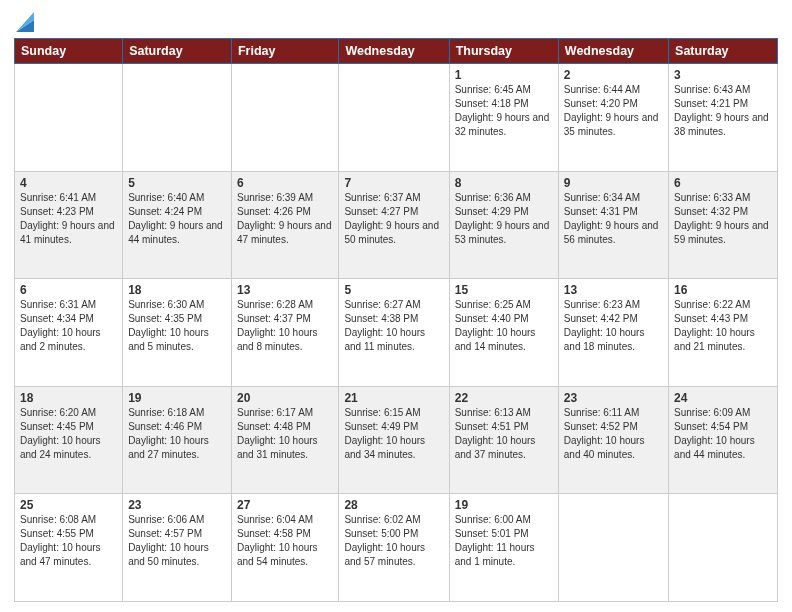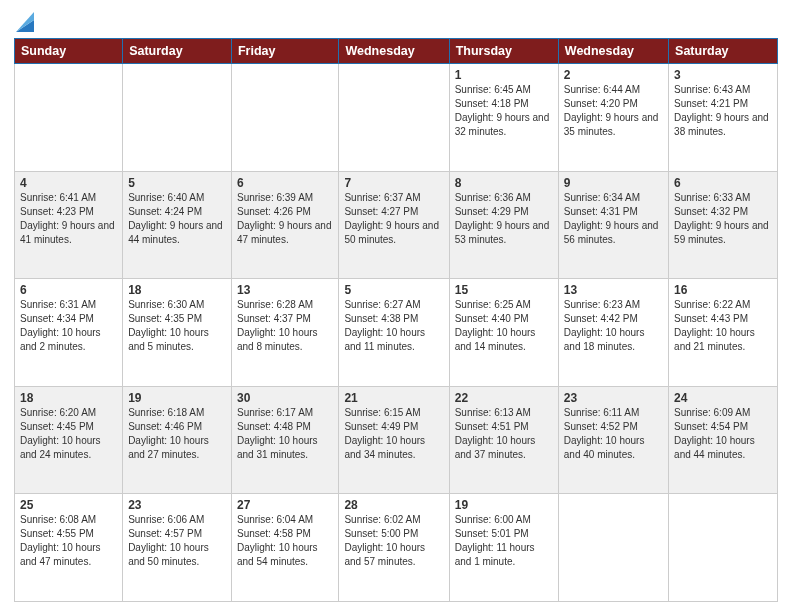--- a/index.html
+++ b/index.html
@@ -223,21 +223,21 @@
         <tr>
           <td>
             <span class="day-number">18</span>
             <div class="day-info">Sunrise: 6:20 AM<br>Sunset: 4:45 PM<br>Daylight: 10 hours and 24 minutes.</div>
           </td>
           <td>
             <span class="day-number">19</span>
             <div class="day-info">Sunrise: 6:18 AM<br>Sunset: 4:46 PM<br>Daylight: 10 hours and 27 minutes.</div>
           </td>
           <td>
-            <span class="day-number">30</span>
+            <span class="day-number">20</span>
             <div class="day-info">Sunrise: 6:17 AM<br>Sunset: 4:48 PM<br>Daylight: 10 hours and 31 minutes.</div>
           </td>
           <td>
             <span class="day-number">21</span>
             <div class="day-info">Sunrise: 6:15 AM<br>Sunset: 4:49 PM<br>Daylight: 10 hours and 34 minutes.</div>
           </td>
           <td>
             <span class="day-number">22</span>
             <div class="day-info">Sunrise: 6:13 AM<br>Sunset: 4:51 PM<br>Daylight: 10 hours and 37 minutes.</div>
           </td>

